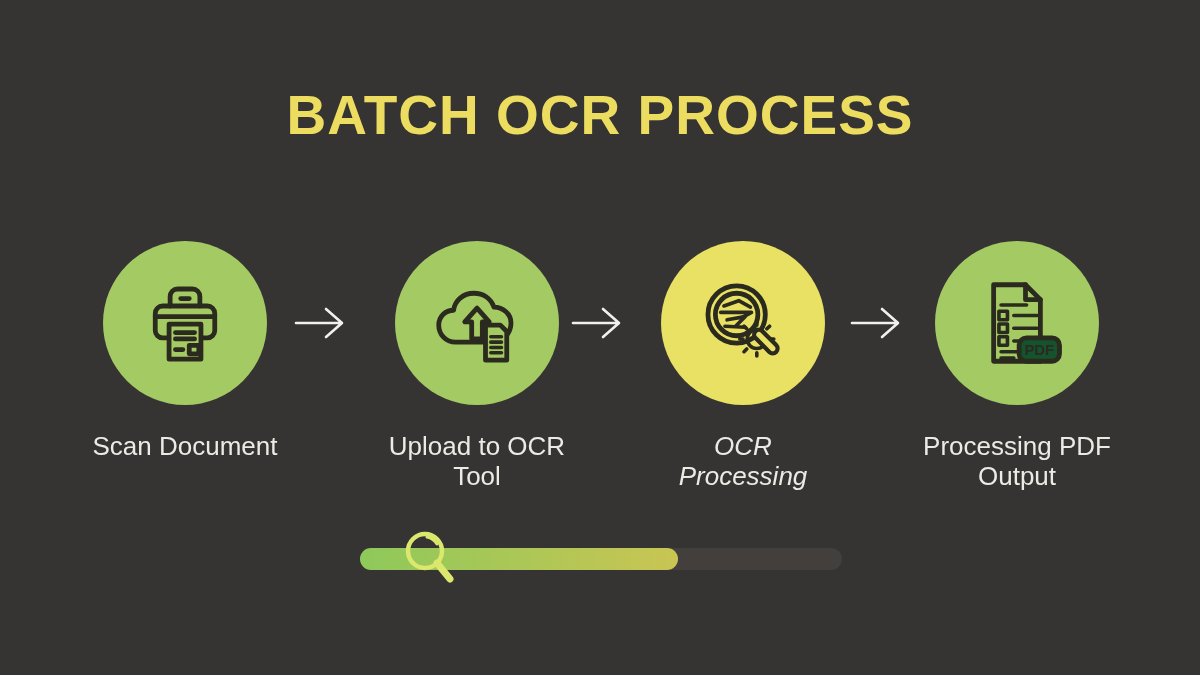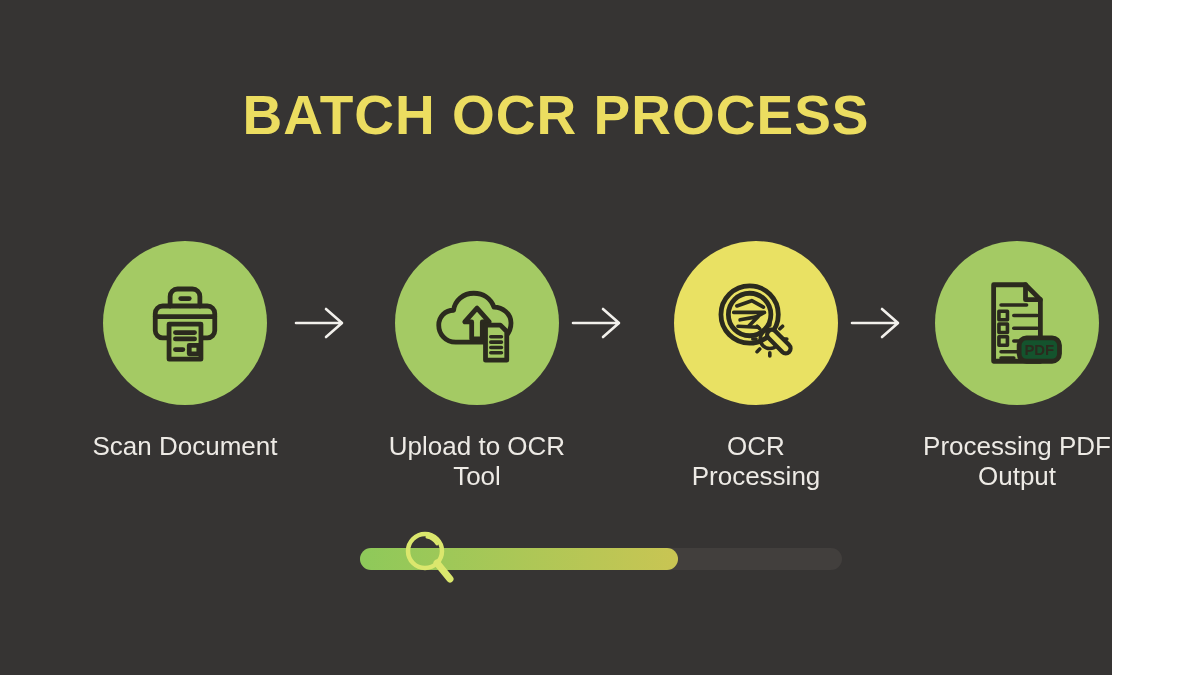--- a/index.html
+++ b/index.html
@@ -1,17 +1,17 @@
 <!DOCTYPE html>
 <html><head>
 <meta charset="utf-8">
 <style>
   html,body{margin:0;padding:0;}
   .stage{
-    position:relative;width:1112px;height:675px;overflow:hidden;
+    position:relative;width:1200px;height:675px;overflow:hidden;
     font-family:"Liberation Sans","DejaVu Sans",sans-serif;
     --stroke:#2b2a1e; --mag:#dbe76d; --label:#edeae5; --arrow:#f2f0ec;
   }
   .title{
     position:absolute;top:88px;left:0;right:0;margin:0;
     text-align:center;font-size:55px;line-height:55px;font-weight:bold;
     letter-spacing:1px;
   }
   .step{position:absolute;top:241px;width:220px;display:flex;flex-direction:column;align-items:center;}
   .circle{
@@ -71,21 +71,21 @@
         <path class="thin" d="M61,61 h10 M61,66 h10 M61,71 h10 M61,76 h10"></path>
       </svg>
     </div>
     <div class="step-label">Upload to OCR Tool</div>
   </div>
 
   <svg class="arrow" style="left:571px;" viewBox="0 0 54 48">
     <path d="M2,24 H46 M32,10 L48,24 L32,38"></path>
   </svg>
 
-  <div class="step" style="left:646px;">
+  <div class="step" style="left:633px;font-style:italic;">
     <div class="circle" style="background: rgb(233, 225, 99); color: rgb(233, 225, 99);">
       <svg class="icon" viewBox="0 0 96 96">
         <circle class="s" cx="42" cy="40" r="27"></circle>
         <circle class="s" cx="42" cy="40" r="20"></circle>
         <path class="thin" d="M30,32 l14,-5 l11,6"></path>
         <path class="thin" d="M27,38 h29 l-9,5"></path>
         <path class="thin" d="M33,45 l17,-3 l-9,9"></path>
         <path class="thin" d="M31,51 l19,1"></path>
         <circle class="thin" cx="61" cy="63" r="9"></circle>
         <path class="thin" d="M61,50 v-3 M61,76 v3 M48,63 h-3 M74,63 h3 M51.5,53.5 l-2.5,-2.5 M70.5,53.5 l2.5,-2.5 M51.5,72.5 l-2.5,2.5 M70.5,72.5 l2.5,2.5"></path>

